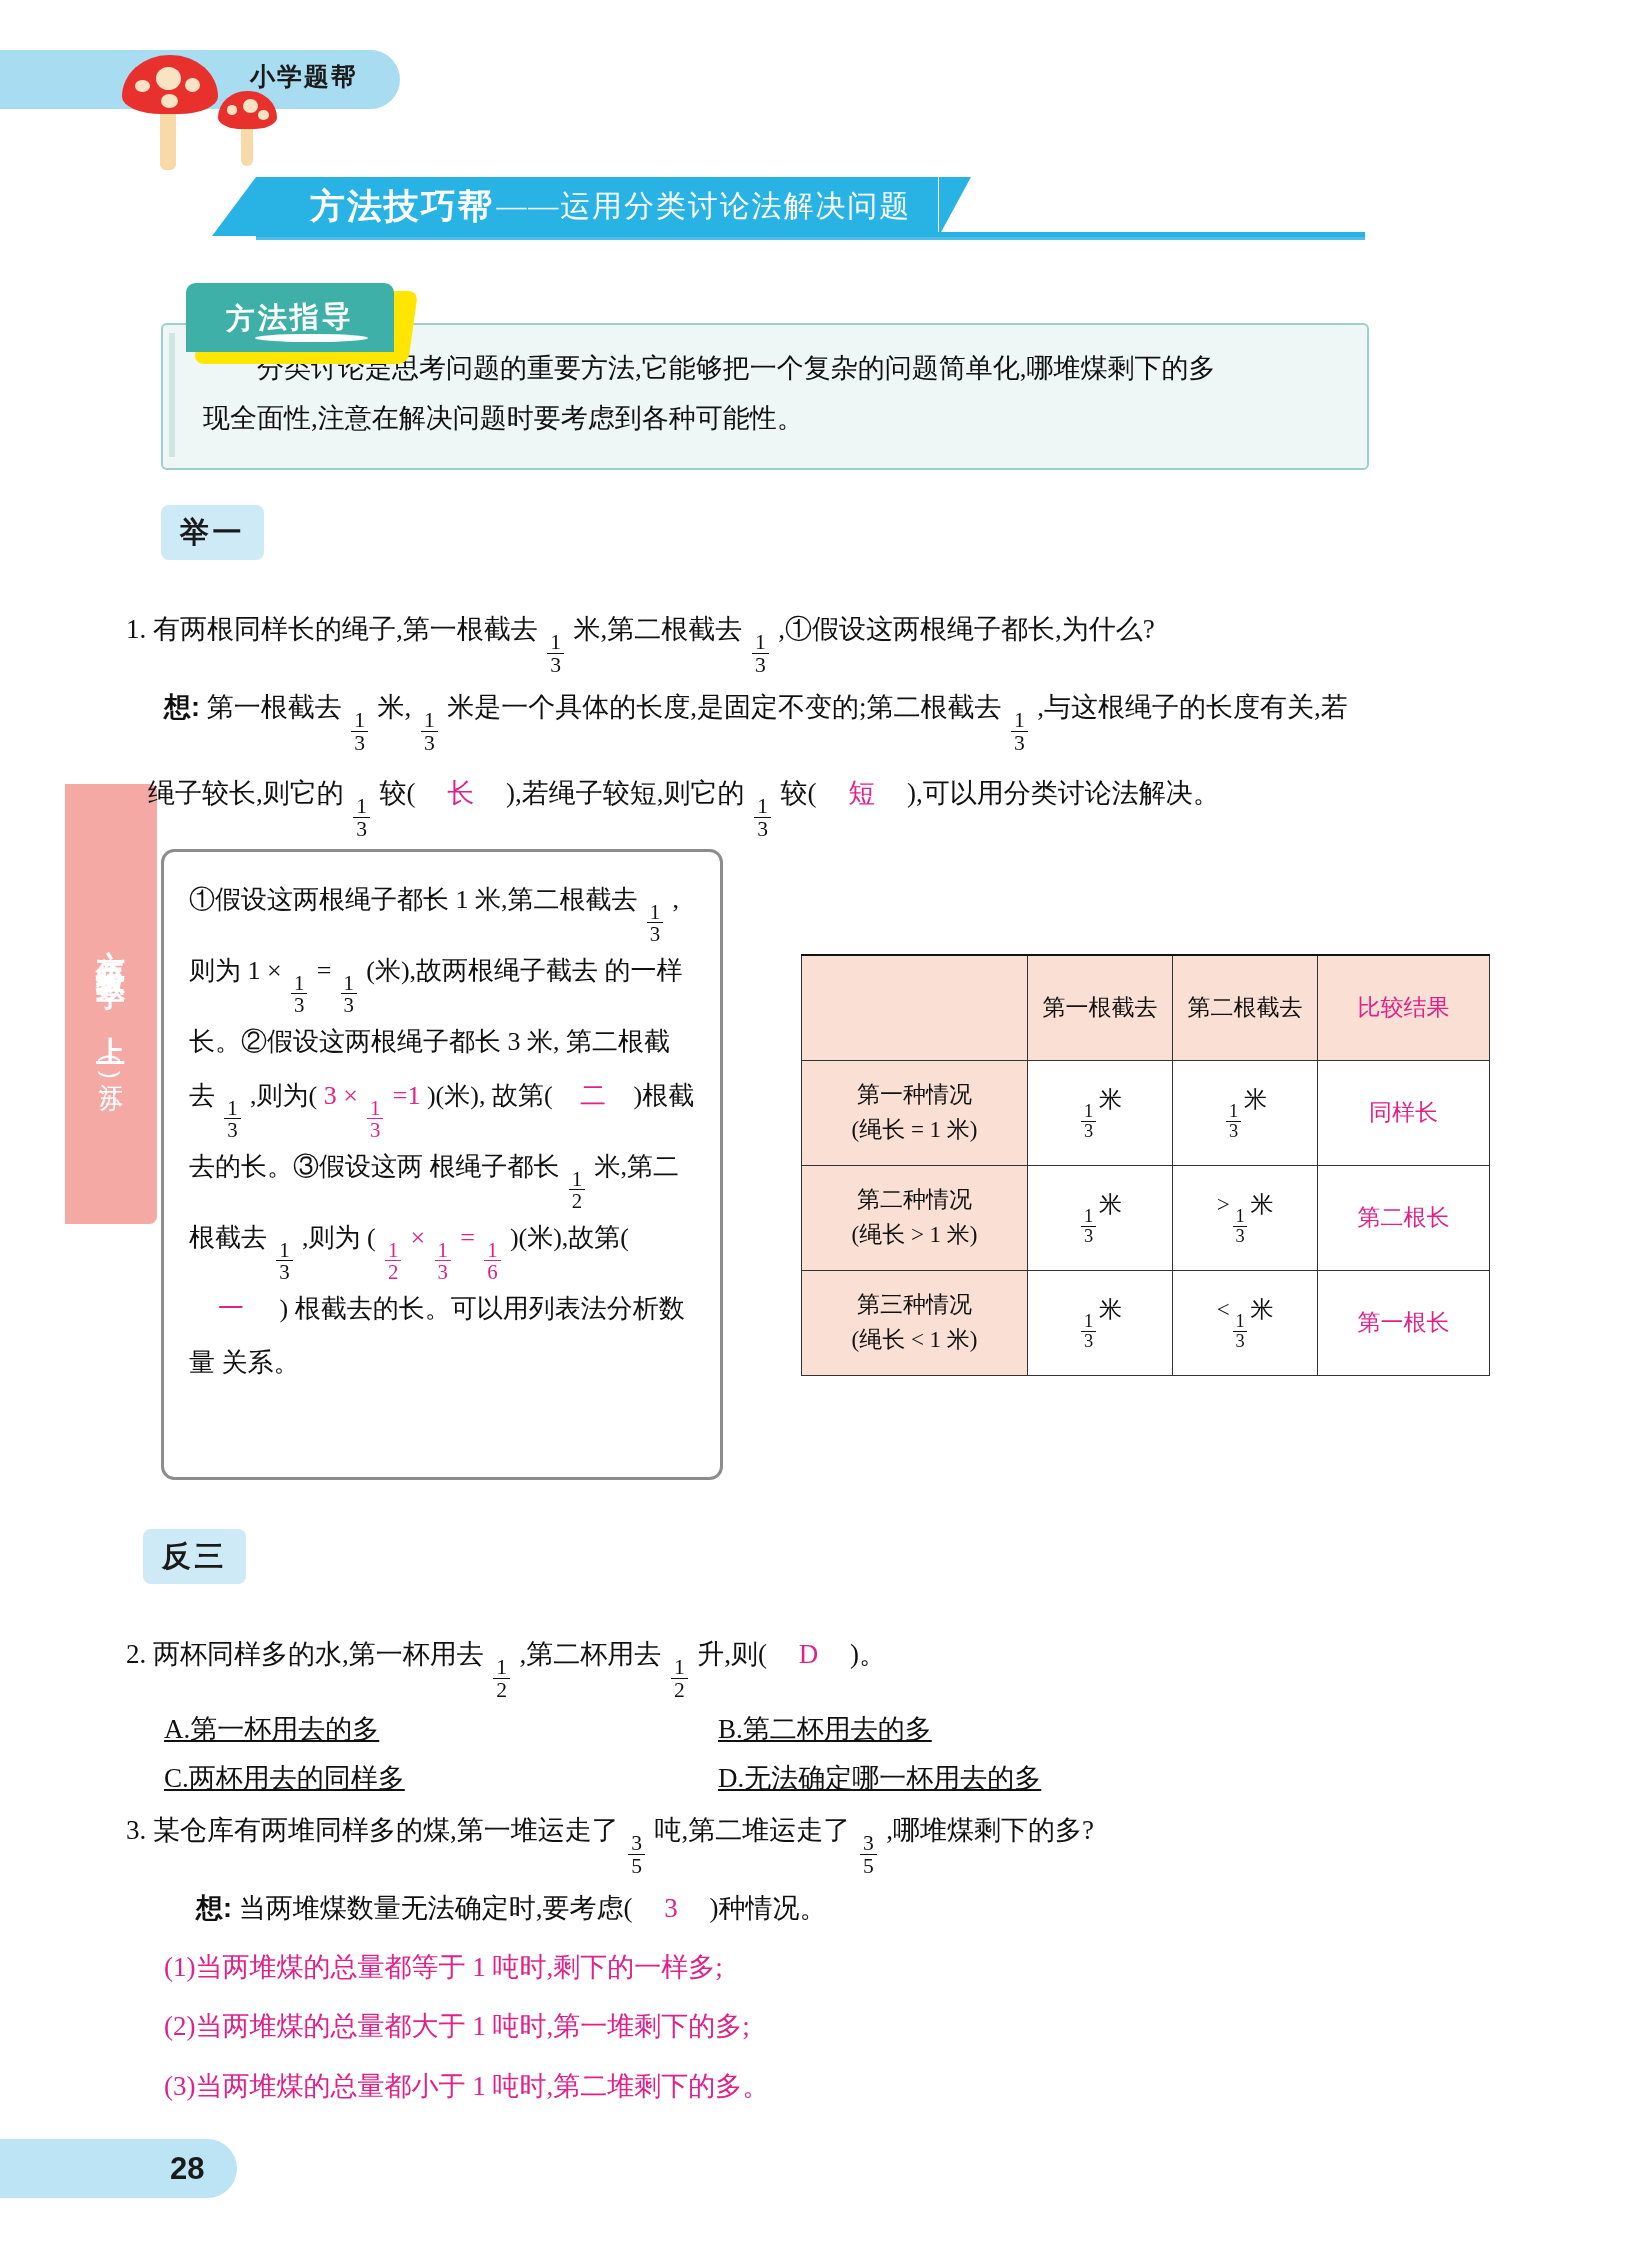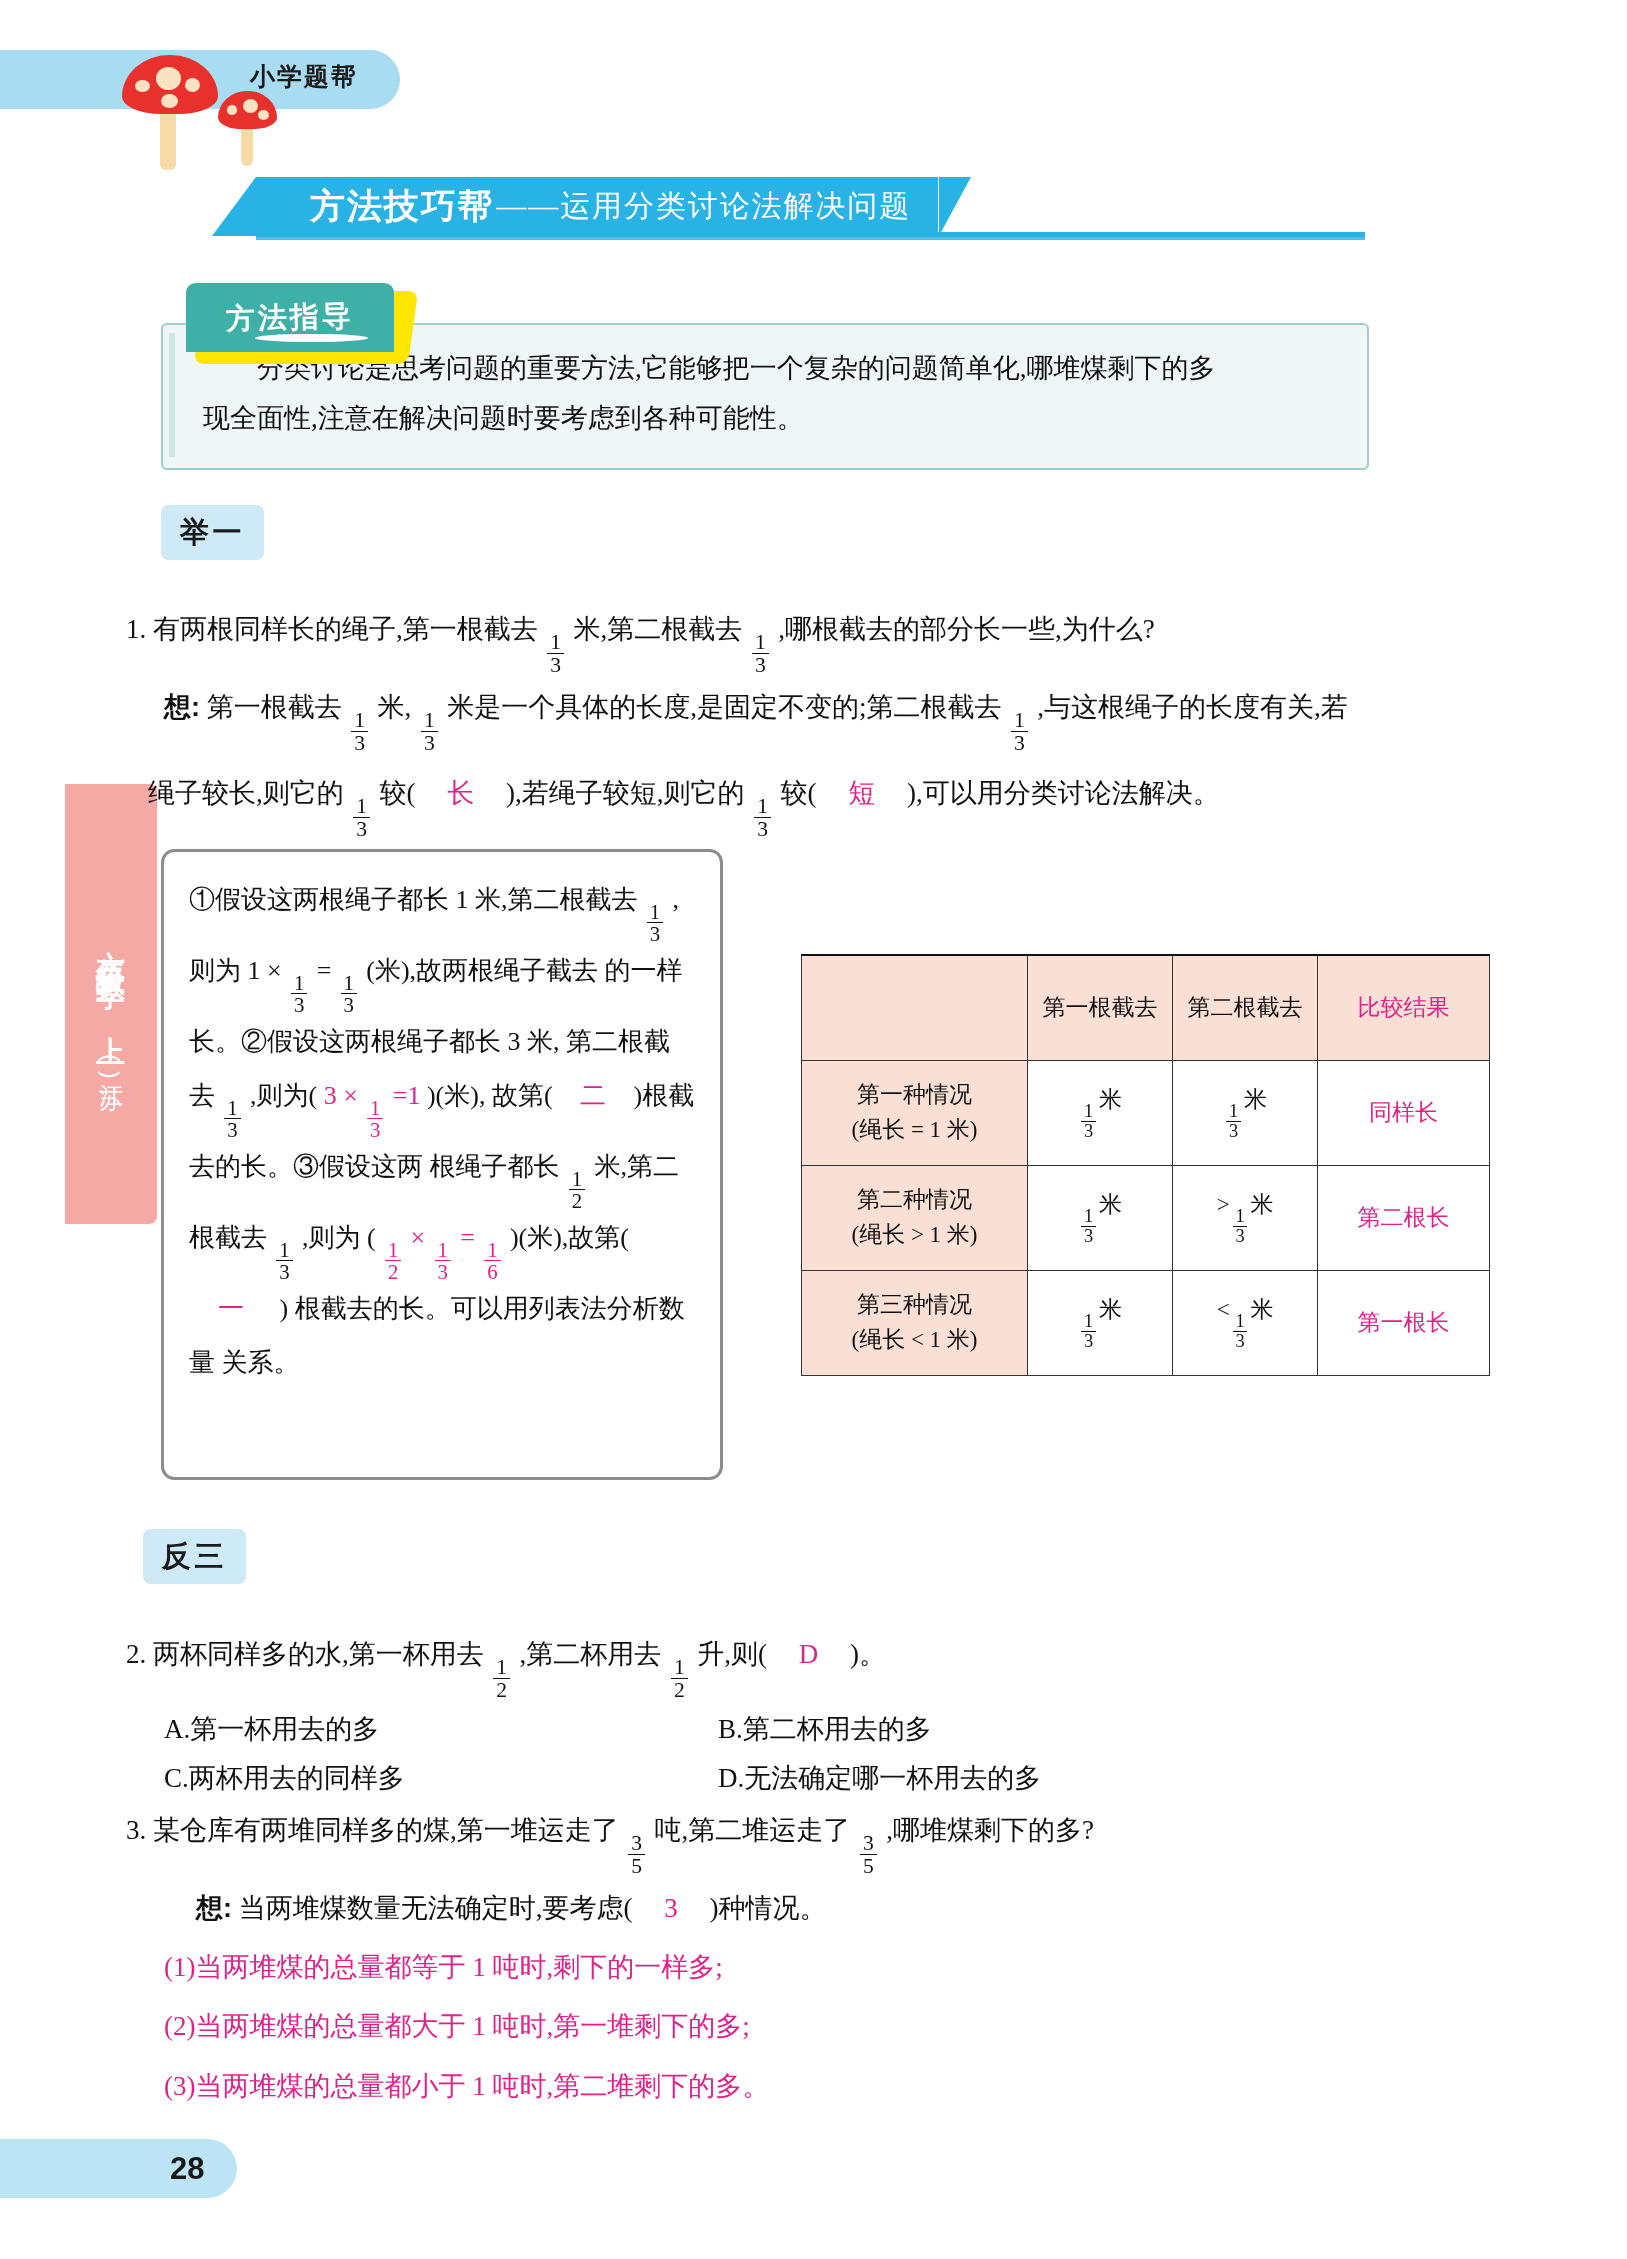--- a/index.html
+++ b/index.html
@@ -179,21 +179,21 @@
     font-weight: normal; padding: 9.6px 7.6px;
   }
   .tbl .hdr { background:#fae0d4; height: 59px; }
   .tbl .rowhead { background:#fae0d4; width: 226px; line-height:1.5; }
   .tbl .datacell { width: 145px; height: 105px; }
   .tbl .result { width: 172px; color:#e0218a; }
   .tbl tr:first-child td { border-top: 2.9px solid #111; }
 
   
   .choices { position:absolute; font-size: 27px; color:#111; }
-  .choices .row { display:flex; margin-bottom: 13.4px; }
+  .choices .row { display:flex; margin-bottom: 13.4px; text-decoration: underline; }
   .choices .row span:first-child { width: 554px; }
 
   
   .foot-bar {
     position:absolute; left: 0; top: 2139px; width: 237px; height: 59px;
     background: #bde4f5; border-top-right-radius: 30px;
     border-bottom-right-radius: 30px;
   }
   .foot-num {
     position:absolute; left: 170px; top: 2151px;
@@ -259,21 +259,21 @@
     <span>有两根同样长的绳子,第一根截去</span>
     <span class="frac">
         <span class="num">1</span>
         <span class="den">3</span>
       </span>
     <span>米,第二根截去</span>
     <span class="frac">
         <span class="num">1</span>
         <span class="den">3</span>
       </span>
-    <span>,哪根截去的部分长一些,为什么?</span>
+    <span>,①假设这两根绳子都长,为什么?</span>
   </div>
 
   <div class="q" style="left:164px; top:686px; width:1214px;">
     <span class="bold">想:</span>
     <span>第一根截去</span>
     <span class="frac">
         <span class="num">1</span>
         <span class="den">3</span>
       </span>
     <span>米,</span>

